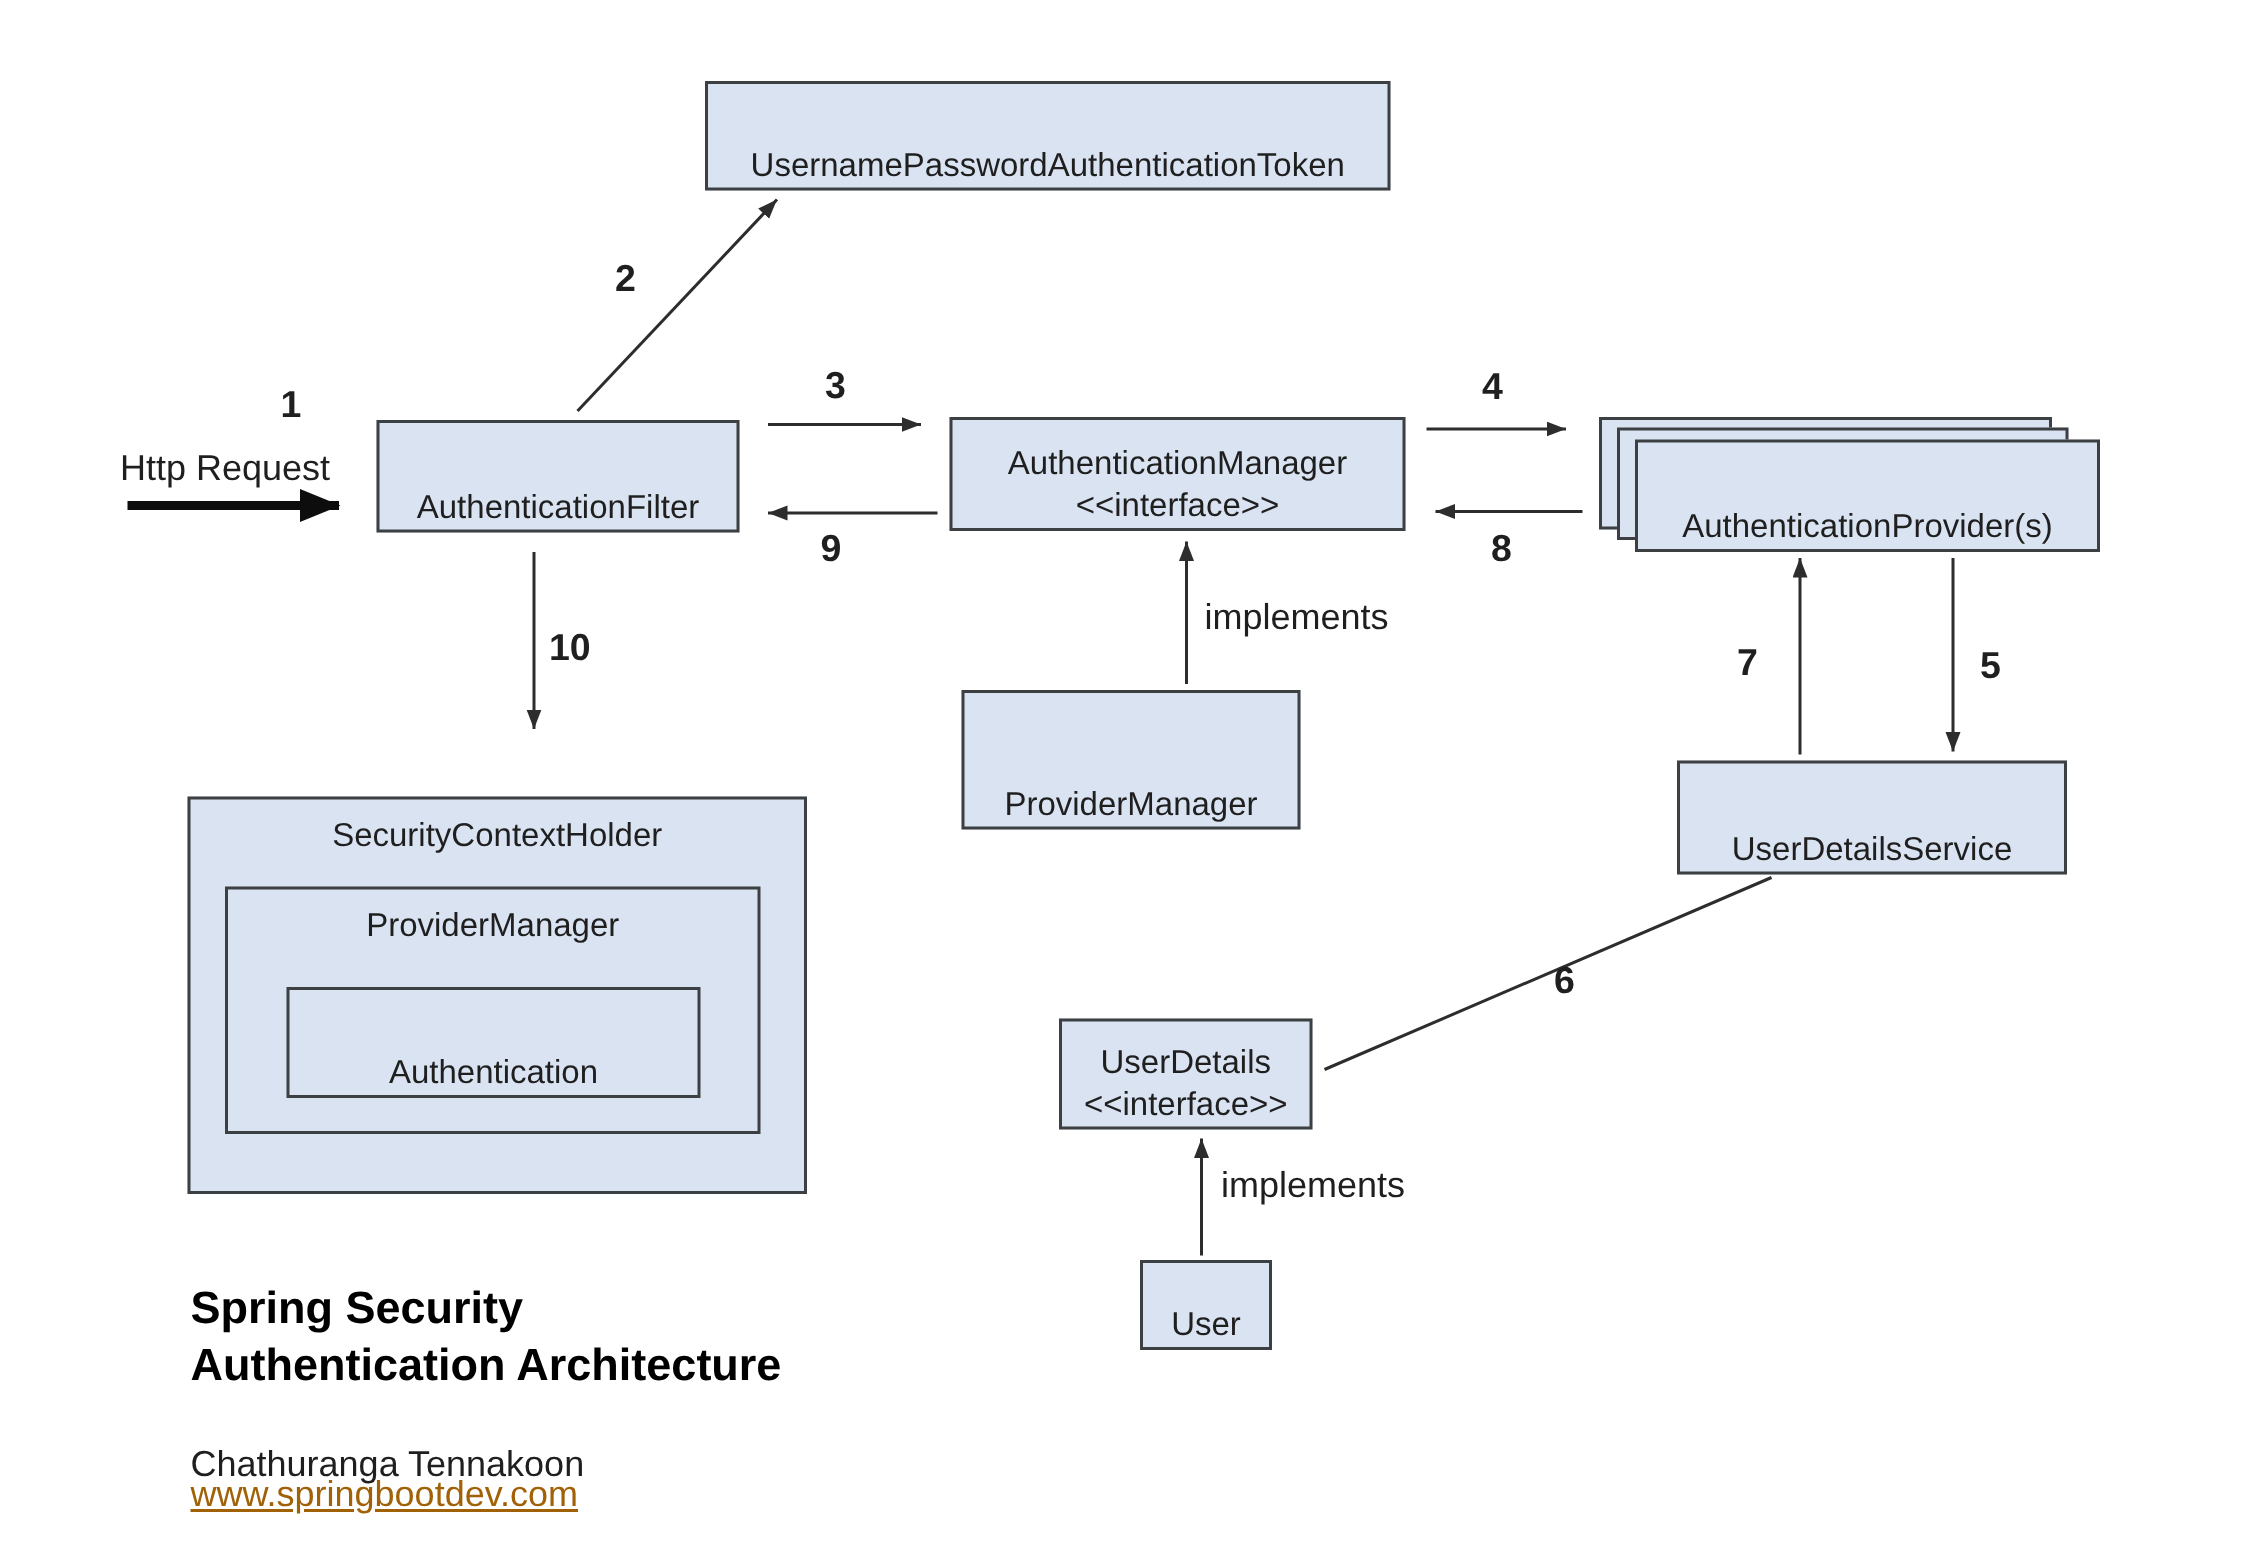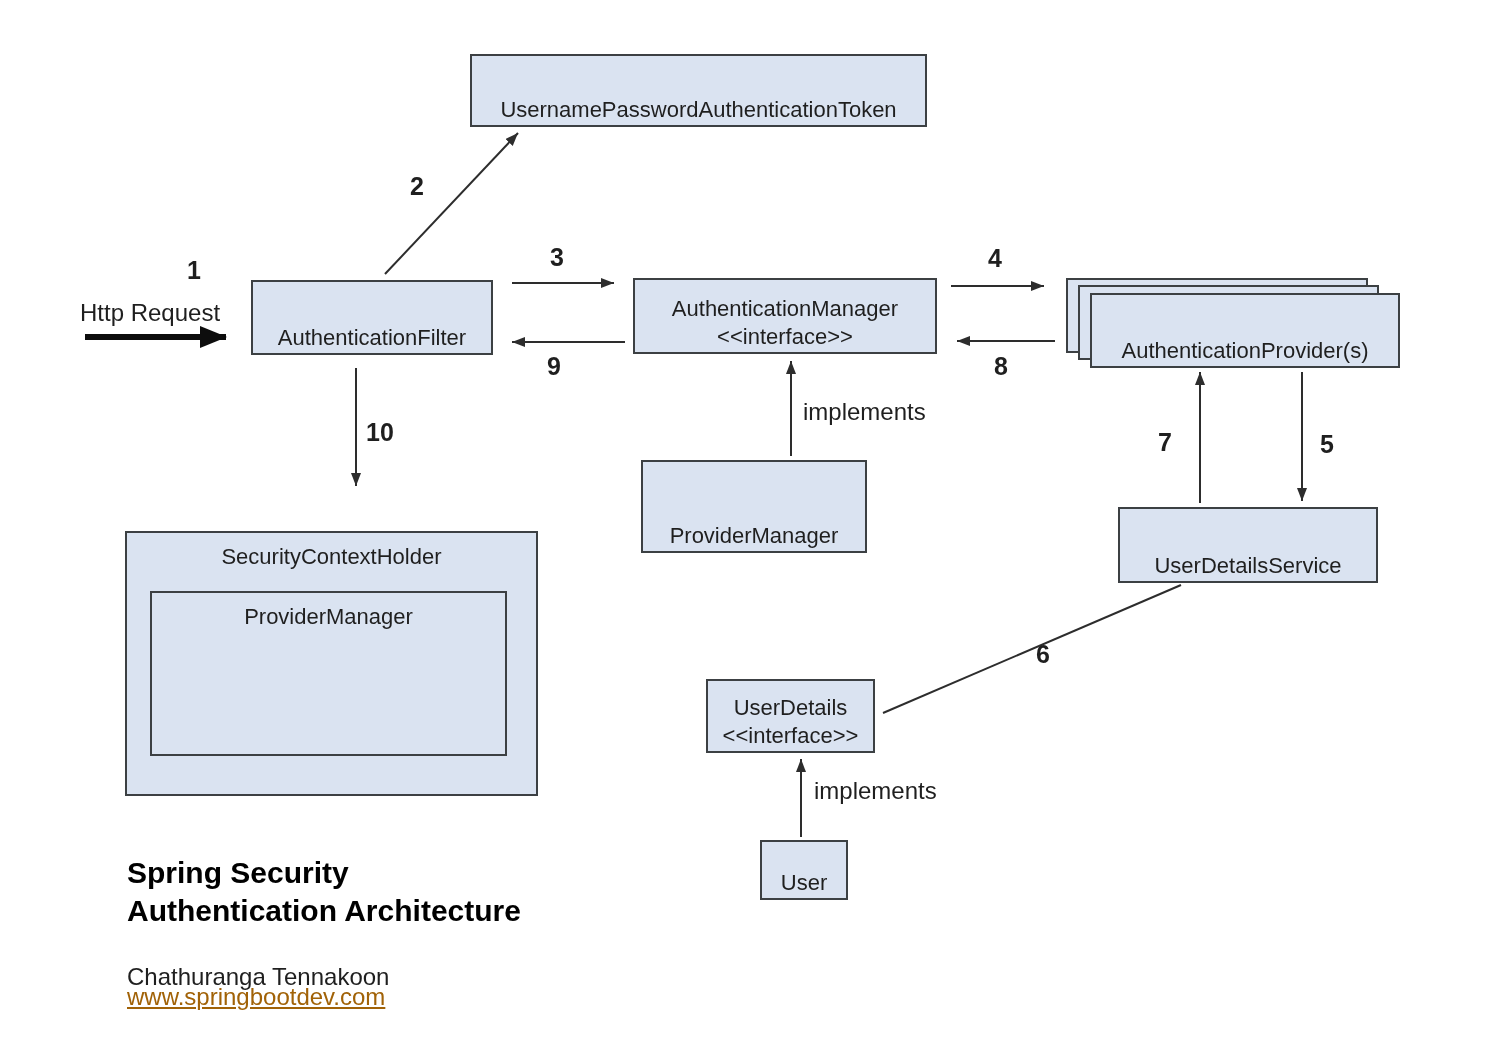--- a/index.html
+++ b/index.html
@@ -106,20 +106,23 @@
   </div>
 
   <div class="box" style="left:760px; top:840px; width:88px; height:60px;">
     <span>User</span>
   </div>
 
   <div class="box container-box" style="left:125px; top:489px; width:413px; height:265px;margin-top:42px;">
     <span class="container-title">SecurityContextHolder</span>
     <div class="box container-box" style="left:23px; top:58px; width:357px; height:165px;">
       <span class="container-title">ProviderManager</span>
+      <div class="box" style="left:39px; top:65px; width:276px; height:74px;">
+        <span>Authentication</span>
+      </div>
     </div>
   </div>
 
   <div class="lbl num" style="left:187px; top:256px;">1</div>
   <div class="lbl" style="left:80px; top:299px;">Http Request</div>
   <div class="lbl num" style="left:410px; top:172px;">2</div>
   <div class="lbl num" style="left:550px; top:243px;">3</div>
   <div class="lbl num" style="left:547px; top:352px;">9</div>
   <div class="lbl num" style="left:988px; top:244px;">4</div>
   <div class="lbl num" style="left:994px; top:352px;">8</div>

